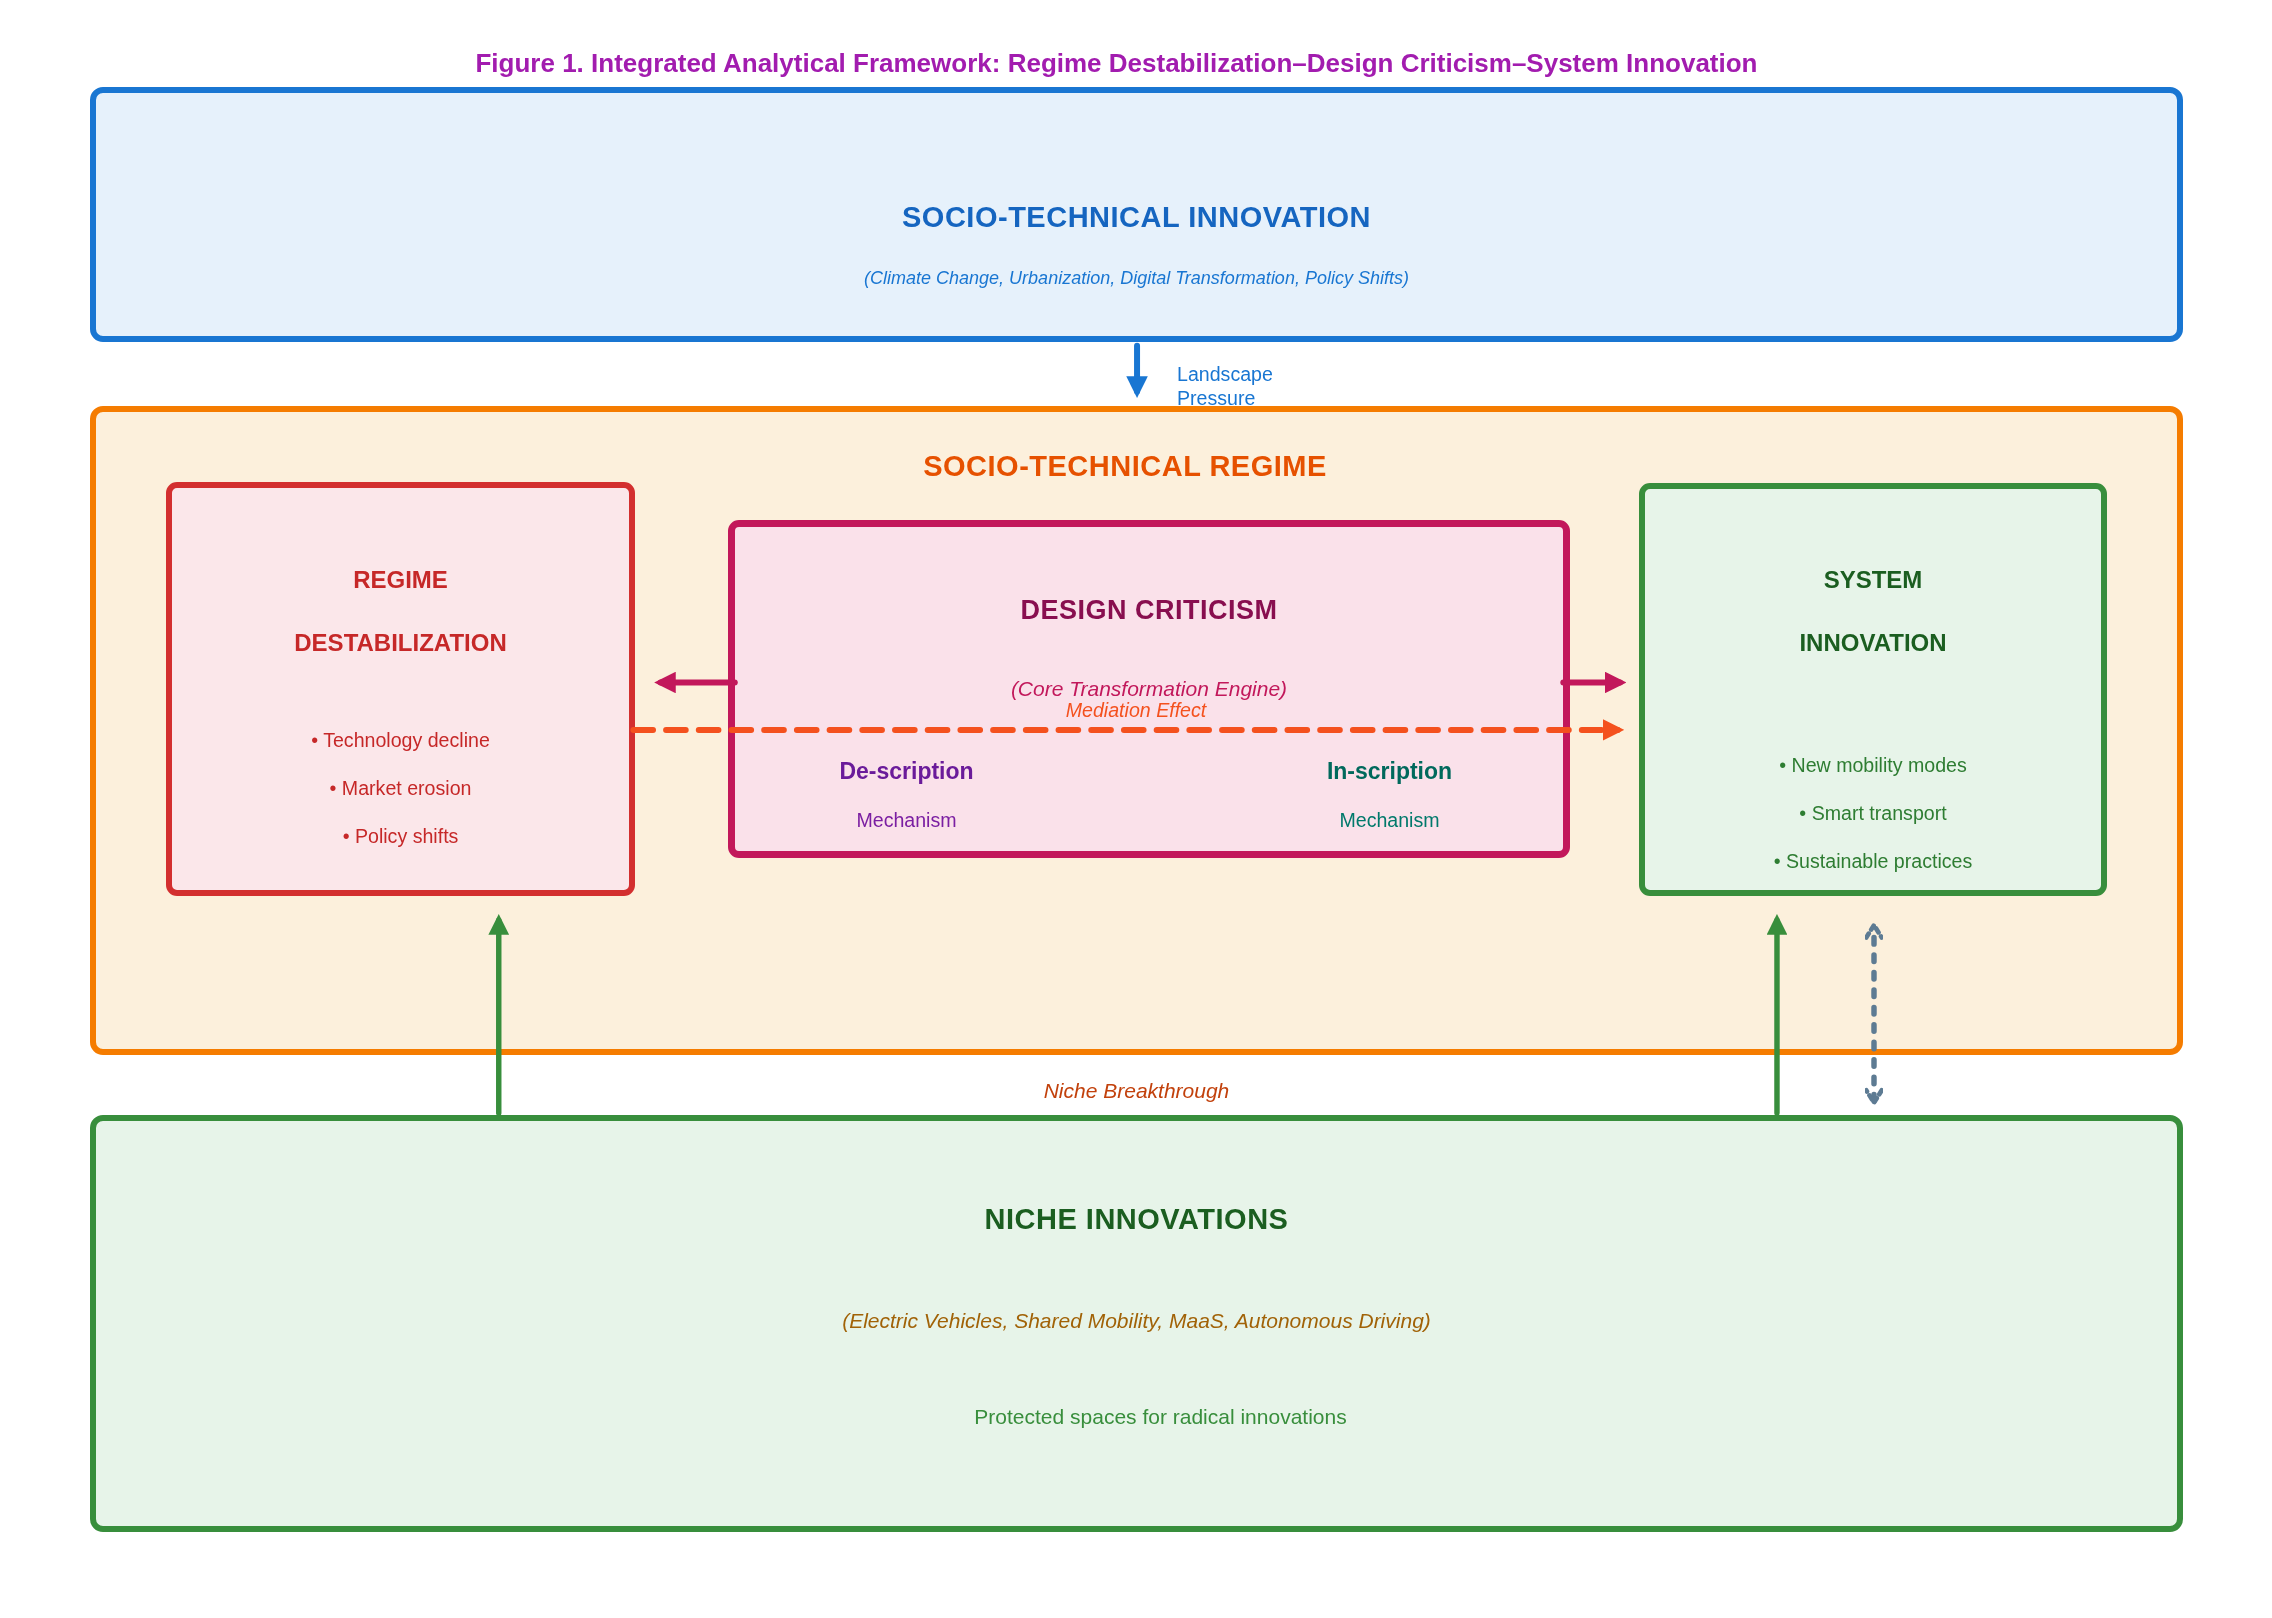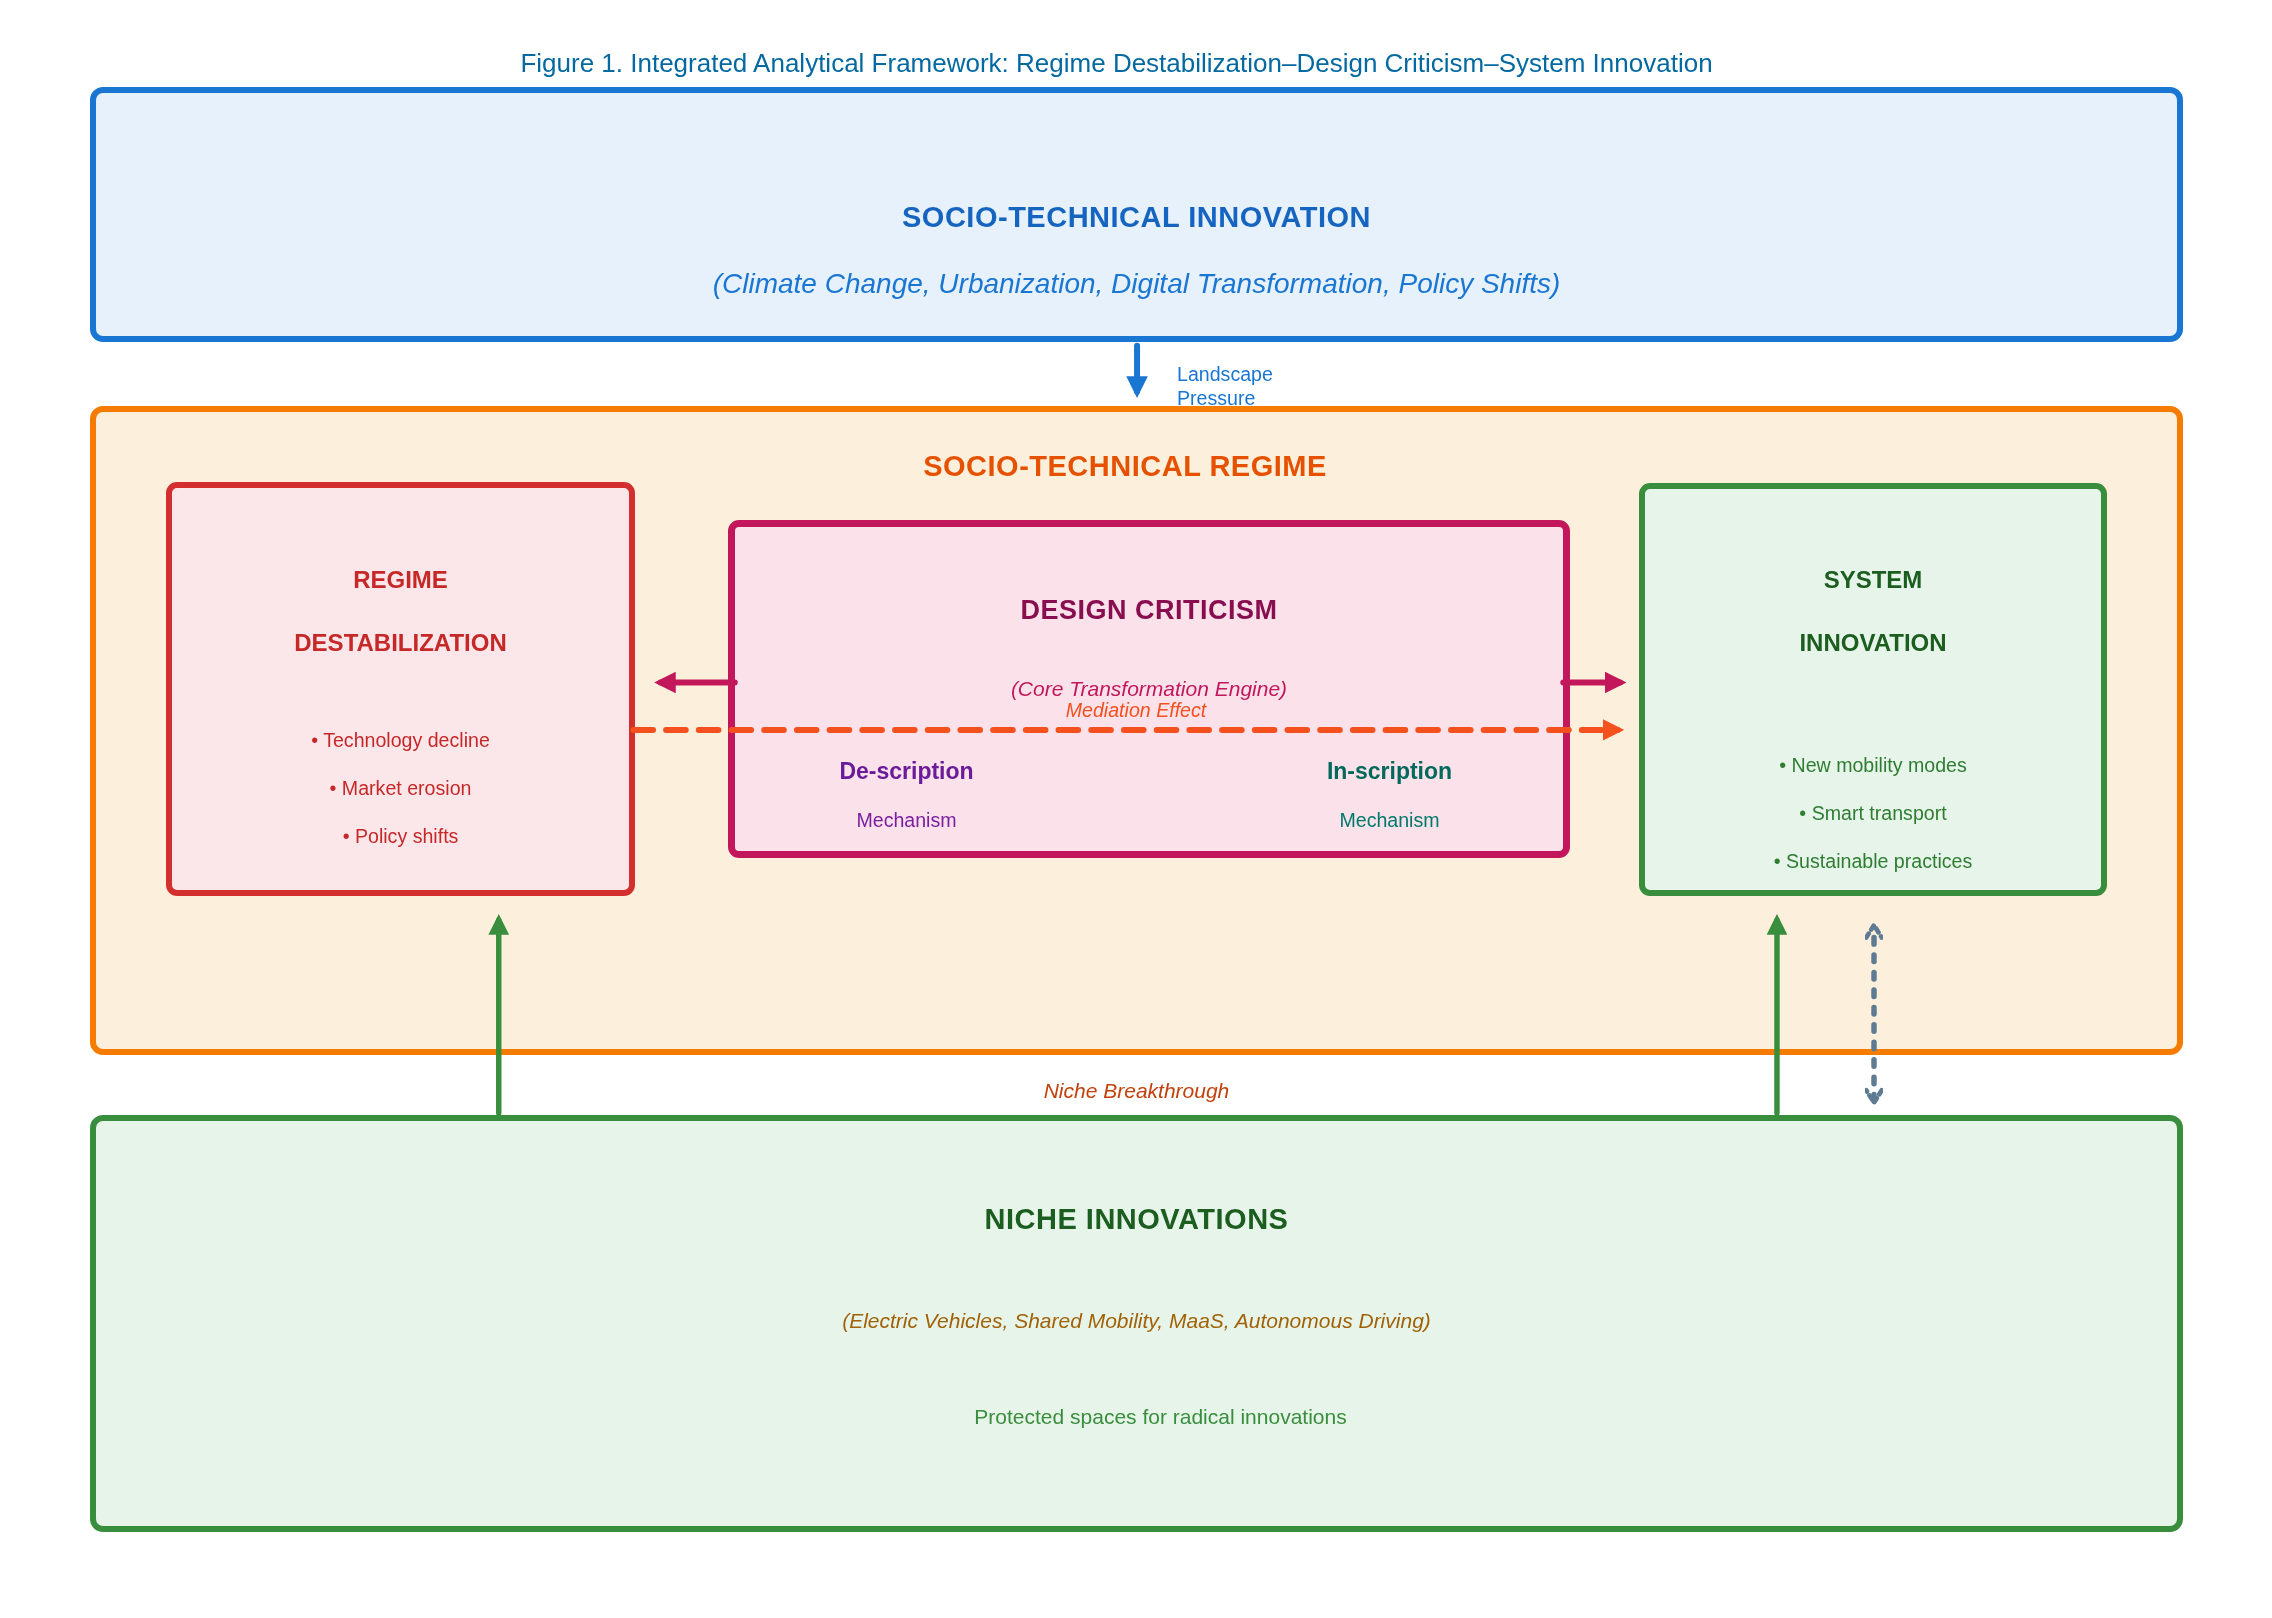--- a/index.html
+++ b/index.html
@@ -21,23 +21,23 @@
   #niche-box{left:90px;top:1115px;width:2093px;height:417px;
     background:#E7F4E9;border:6.5px solid #388E3C;border-radius:13px;}
   #destab-box{left:166px;top:482px;width:469px;height:414px;
     background:#FBE7EA;border:6px solid #D32F2F;border-radius:11px;}
   #criticism-box{left:728px;top:520px;width:842px;height:338px;
     background:#FAE1EA;border:7px solid #C2185B;border-radius:11px;}
   #innovation-box{left:1639px;top:483px;width:468px;height:413px;
     background:#E7F4E9;border:6px solid #388E3C;border-radius:11px;}
 
   
-  #fig-title{left:0;top:48px;width:2233px;font-size:26px;font-weight:normal;color:#0369a1;}
+  #fig-title{left:0;top:48px;width:2233px;font-size:26px;font-weight:bold;color:#a21caf;}
   .landscape-title{left:90px;top:201px;width:2093px;font-size:29px;font-weight:bold;color:#1565C0;letter-spacing:0.5px;}
-  .landscape-sub{left:90px;top:268px;width:2093px;font-size:28px;font-style:italic;color:#1976D2;}
+  .landscape-sub{left:90px;top:268px;width:2093px;font-size:18px;font-style:italic;color:#1976D2;}
   .regime-title{left:90px;top:450px;width:2070px;font-size:29px;font-weight:bold;color:#E65100;letter-spacing:0.5px;}
   .destab-t{left:166px;width:469px;font-size:24px;font-weight:bold;color:#C62828;}
   .destab-b{left:166px;width:469px;font-size:19.6px;color:#C62828;}
   .innov-t{left:1639px;width:468px;font-size:24px;font-weight:bold;color:#1B5E20;}
   .innov-b{left:1639px;width:468px;font-size:19.6px;color:#2E7D32;margin-top:25px;}
   #dc-title{left:728px;top:595px;width:842px;font-size:27px;font-weight:bold;color:#880E4F;letter-spacing:0.5px;}
   #dc-sub{left:728px;top:677px;width:842px;font-size:21px;font-style:italic;color:#C2185B;}
   #mediation-label{left:700px;top:699px;width:872px;font-size:19.6px;font-style:italic;color:#F4511E;}
   #descr-title{left:743px;top:758px;width:327px;font-size:23px;font-weight:bold;color:#6A1B9A;}
   #inscr-title{left:1226px;top:758px;width:327px;font-size:23px;font-weight:bold;color:#00695C;}

